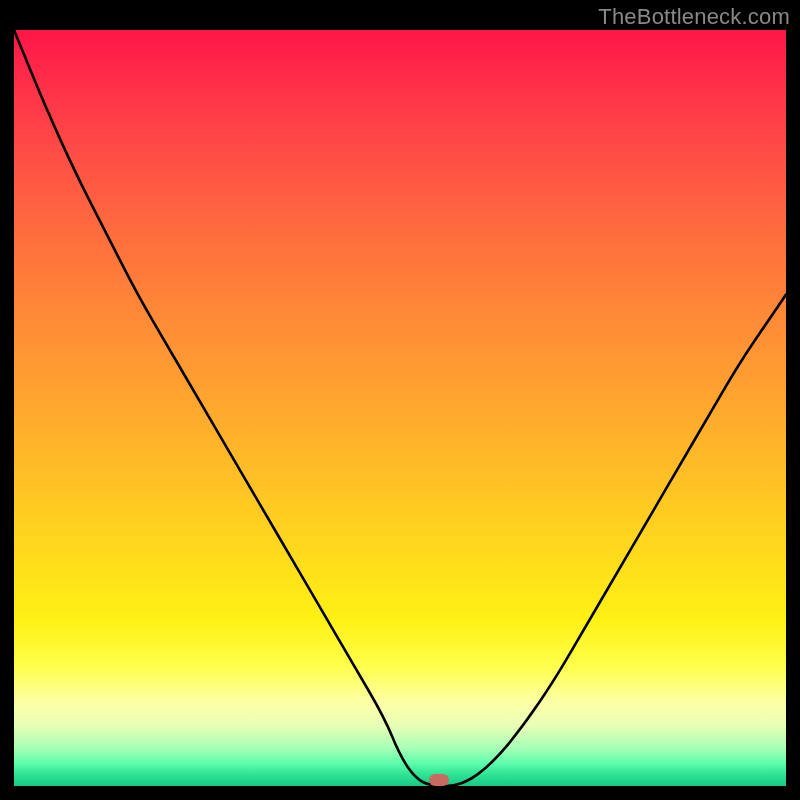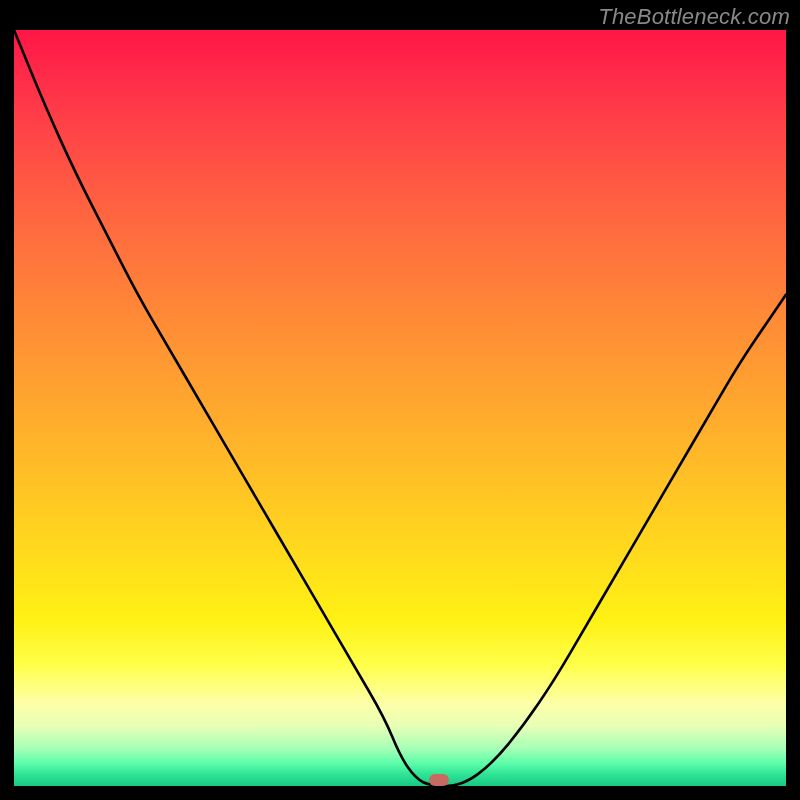--- a/index.html
+++ b/index.html
@@ -8,21 +8,20 @@
     width: 800px;
     height: 800px;
     background: #000;
     font-family: Arial, Helvetica, sans-serif;
   }
   .outer {
     width: 800px;
     height: 566px;
     background: #000;
     position: relative;
-    font-style: italic;
   }
   .attribution {
     position: absolute;
     top: 4px;
     right: 10px;
     color: #888;
     font-size: 22px;
     letter-spacing: 0.2px;
   }
   .plot {

